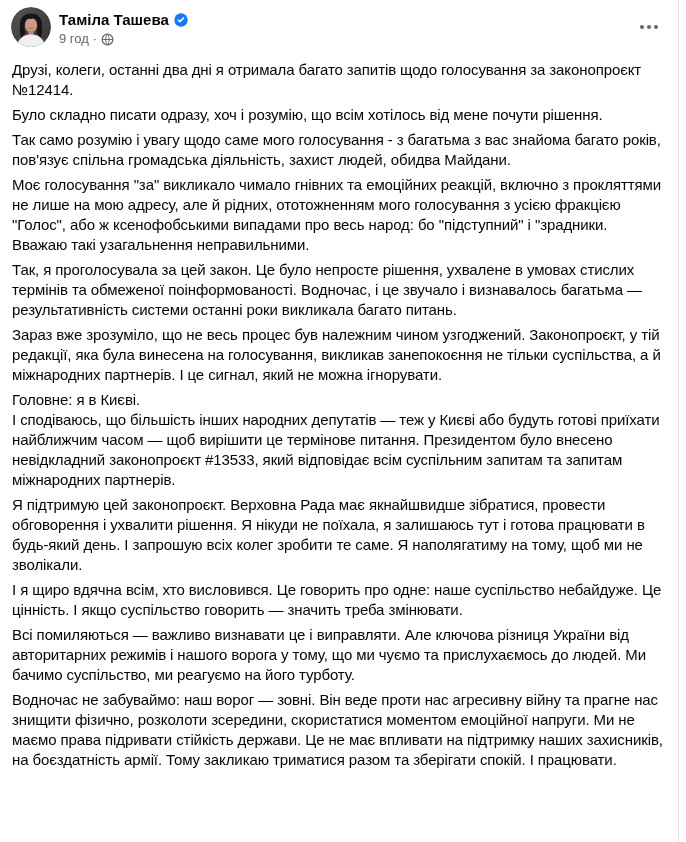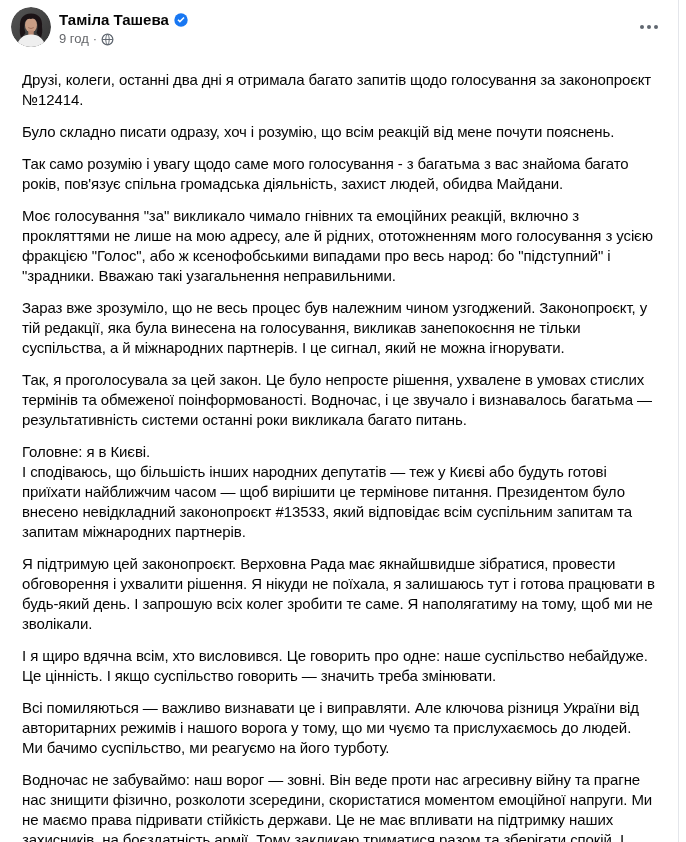--- a/index.html
+++ b/index.html
@@ -104,21 +104,21 @@
   }
   
   .post-body {
     padding: 11px 12px 0 10px;
     font-size: 15px;
     line-height: 20px;
     color: #050505;
     letter-spacing: -0.1px;
   }
   .post-body p {
-    margin: 12px;
+    margin: 2px;
     white-space: pre-line;
   }
   .post-body p + p {
     margin-top: 5px;
   }
 </style>
 </head>
 <body>
 
 <div class="post-card">
@@ -173,25 +173,25 @@
     <div class="more-btn" title="">
       <span class="more-dot"></span>
       <span class="more-dot"></span>
       <span class="more-dot"></span>
     </div>
 
   </header>
 
   <div class="post-body">
     <p>Друзі, колеги, останні два дні я отримала багато запитів щодо голосування за законопроєкт №12414.</p>
-    <p>Було складно писати одразу, хоч і розумію, що всім реакцій від мене почути пояснень.</p>
+    <p>Було складно писати одразу, хоч і розумію, що всім хотілось від мене почути рішення.</p>
     <p>Так само розумію і увагу щодо саме мого голосування - з багатьма з вас знайома багато років, пов'язує спільна громадська діяльність, захист людей, обидва Майдани.</p>
     <p>Моє голосування "за" викликало чимало гнівних та емоційних реакцій, включно з прокляттями не лише на мою адресу, але й рідних, ототожненням мого голосування з усією фракцією "Голос", або ж ксенофобськими випадами про весь народ: бо "підступний" і "зрадники. Вважаю такі узагальнення неправильними.</p>
+    <p>Так, я проголосувала за цей закон. Це було непросте рішення, ухвалене в умовах стислих термінів та обмеженої поінформованості. Водночас, і це звучало і визнавалось багатьма — результативність системи останні роки викликала багато питань.</p>
     <p>Зараз вже зрозуміло, що не весь процес був належним чином узгоджений. Законопроєкт, у тій редакції, яка була винесена на голосування, викликав занепокоєння не тільки суспільства, а й міжнародних партнерів. І це сигнал, який не можна ігнорувати.</p>
-    <p>Так, я проголосувала за цей закон. Це було непросте рішення, ухвалене в умовах стислих термінів та обмеженої поінформованості. Водночас, і це звучало і визнавалось багатьма — результативність системи останні роки викликала багато питань.</p>
     <p>Головне: я в Києві.
 І сподіваюсь, що більшість інших народних депутатів — теж у Києві або будуть готові приїхати найближчим часом — щоб вирішити це термінове питання. Президентом було внесено невідкладний законопроєкт #13533, який відповідає всім суспільним запитам та запитам міжнародних партнерів.</p>
     <p>Я підтримую цей законопроєкт. Верховна Рада має якнайшвидше зібратися, провести обговорення і ухвалити рішення. Я нікуди не поїхала, я залишаюсь тут і готова працювати в будь-який день. І запрошую всіх колег зробити те саме. Я наполягатиму на тому, щоб ми не зволікали.</p>
     <p>І я щиро вдячна всім, хто висловився. Це говорить про одне: наше суспільство небайдуже. Це цінність. І якщо суспільство говорить — значить треба змінювати.</p>
     <p>Всі помиляються — важливо визнавати це і виправляти. Але ключова різниця України від авторитарних режимів і нашого ворога у тому, що ми чуємо та прислухаємось до людей. Ми бачимо суспільство, ми реагуємо на його турботу.</p>
     <p>Водночас не забуваймо: наш ворог — зовні. Він веде проти нас агресивну війну та прагне нас знищити фізично, розколоти зсередини, скористатися моментом емоційної напруги. Ми не маємо права підривати стійкість держави. Це не має впливати на підтримку наших захисників, на боєздатність армії. Тому закликаю триматися разом та зберігати спокій. І працювати.</p>
   </div>
 
 </div>
 

